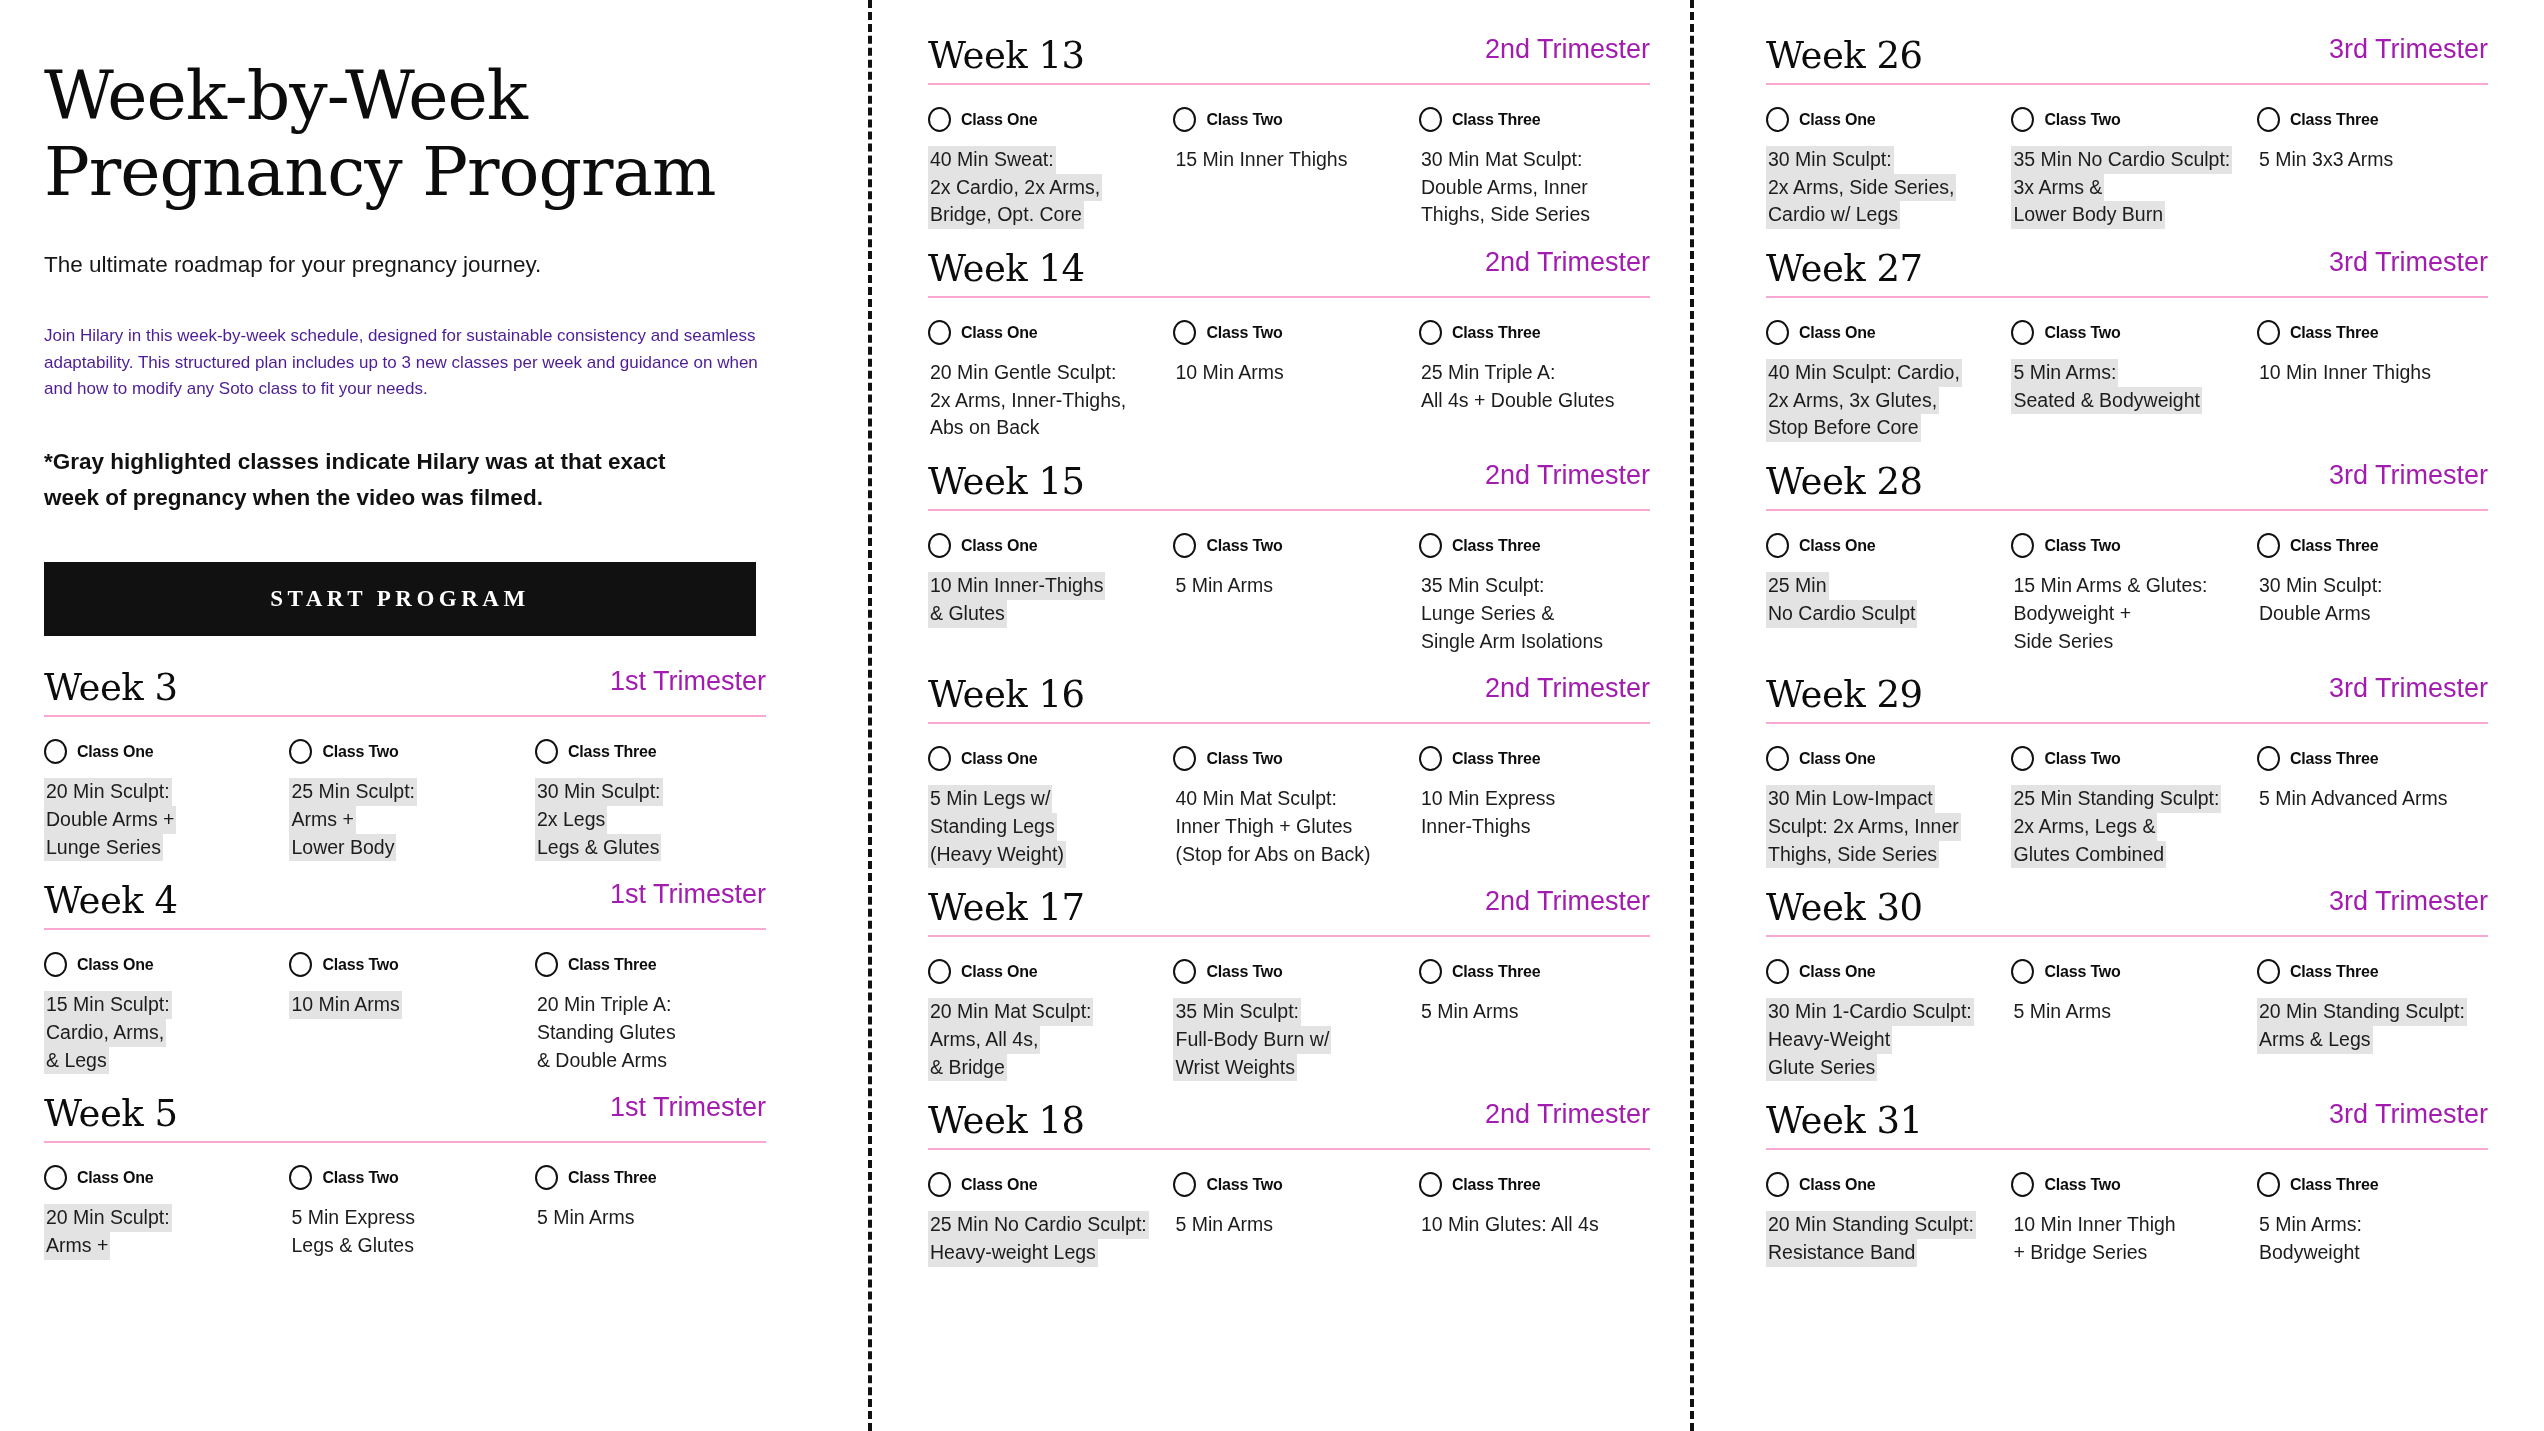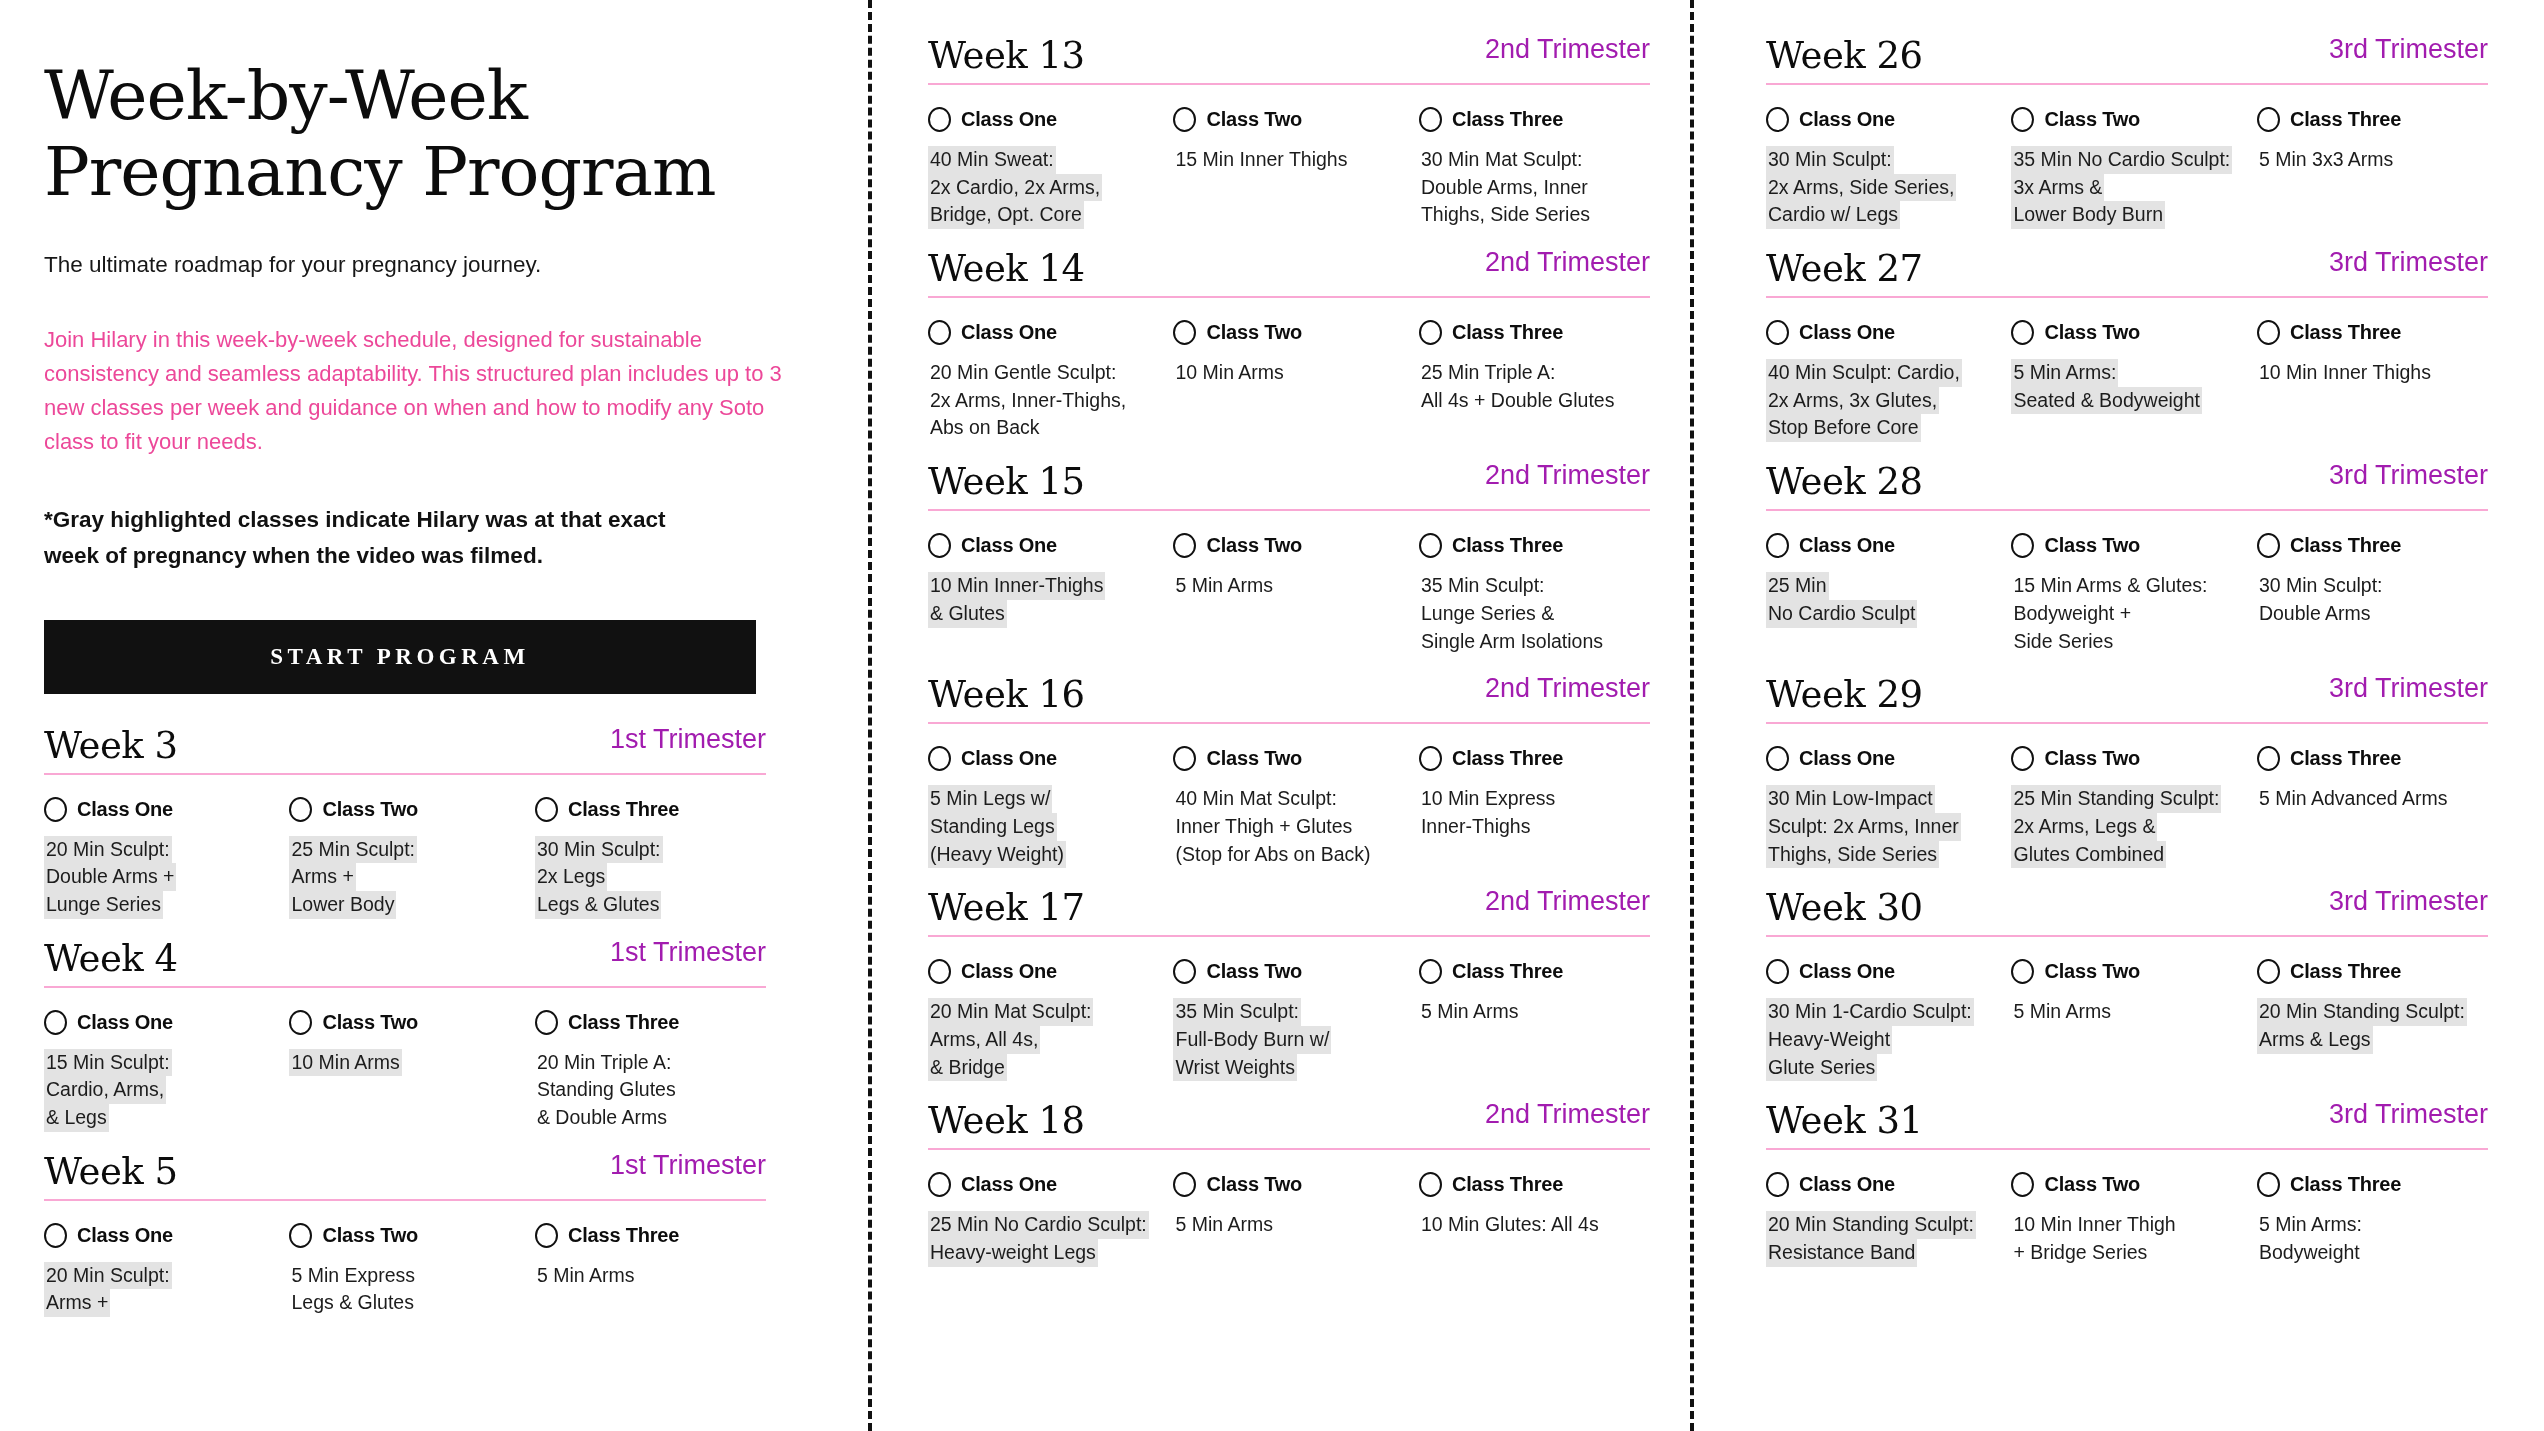--- a/index.html
+++ b/index.html
@@ -52,23 +52,23 @@
     white-space: pre-line;
   }
   .intro-lead {
     margin-top: 38px;
     font-size: 22.5px;
     line-height: 1.55;
     color: #171717;
   }
   .intro-body {
     margin-top: 40px;
-    font-size: 22px;
+    font-size: 17px;
     line-height: 1.55;
-    color: #ec4899;
+    color: #4c1d95;
     width: 740px;
   }
   .intro-note {
     margin-top: 42px;
     font-size: 22.5px;
     line-height: 1.6;
     font-weight: bold;
     color: #111;
     width: 680px;
   }
@@ -135,21 +135,21 @@
   .radio {
     display: inline-block;
     width: 23px;
     height: 25px;
     border: 2.6px solid #111111;
     border-radius: 50%;
     flex: 0 0 auto;
     background: transparent;
   }
   .class-label {
-    font-size: 20px;
+    font-size: 16px;
     font-weight: bold;
     color: #0d0d0d;
     letter-spacing: -0.2px;
   }
   .class-desc {
     margin-top: 14px;
     font-size: 19.5px;
     line-height: 1.42;
     color: #1c1c1c;
   }

